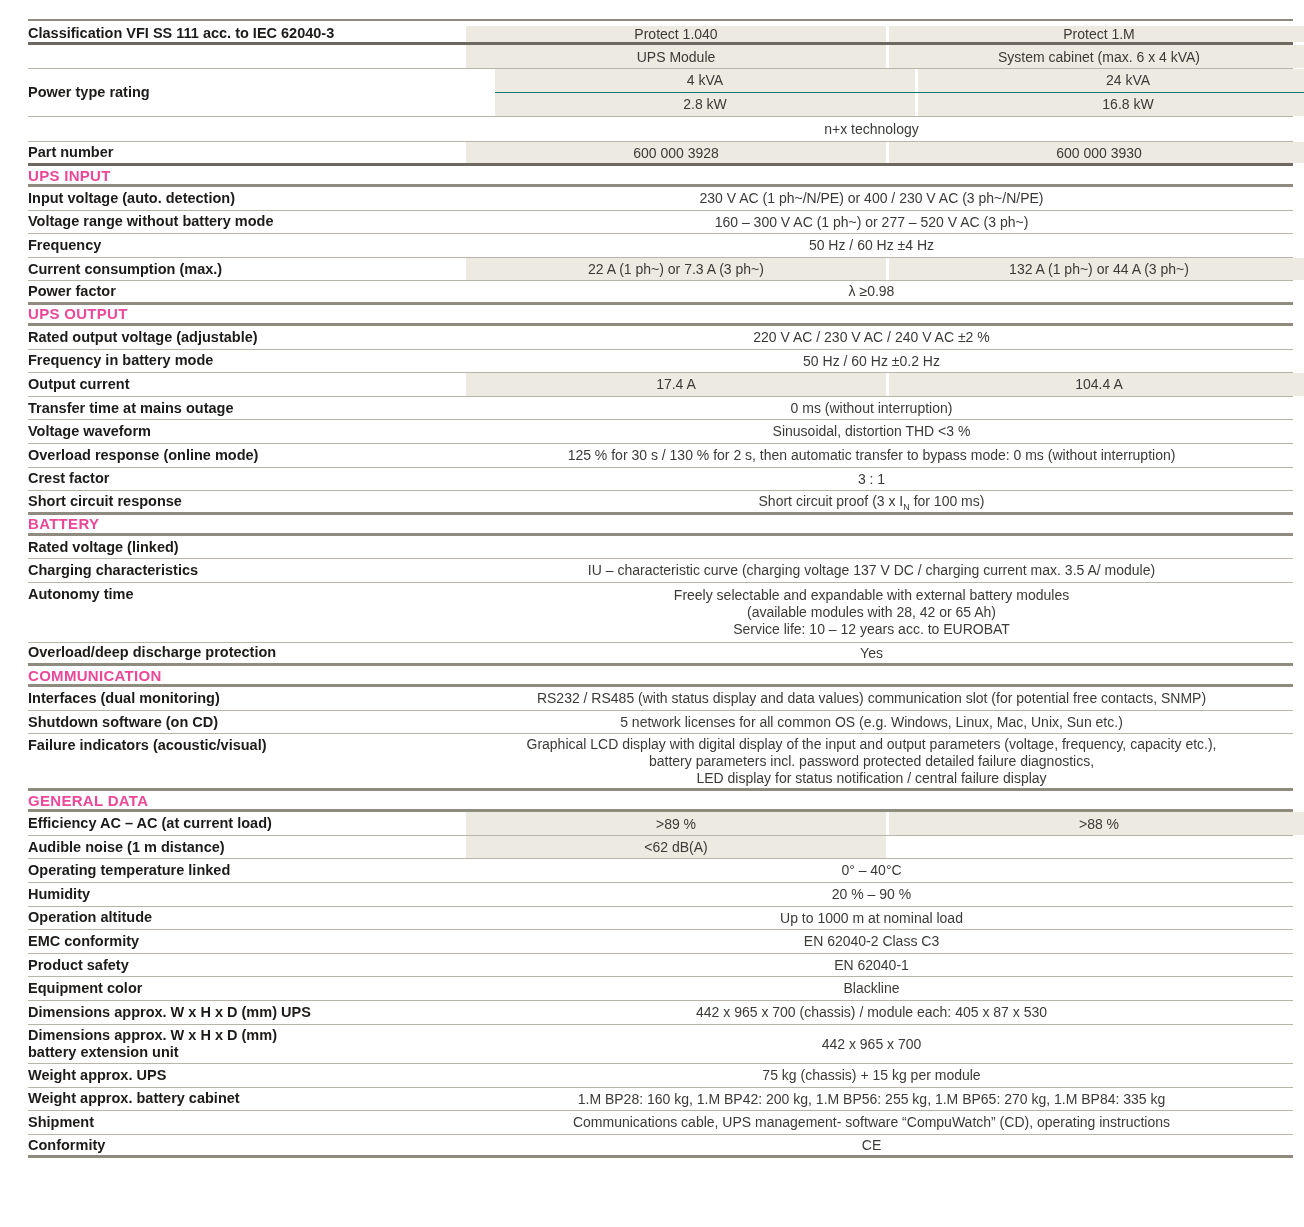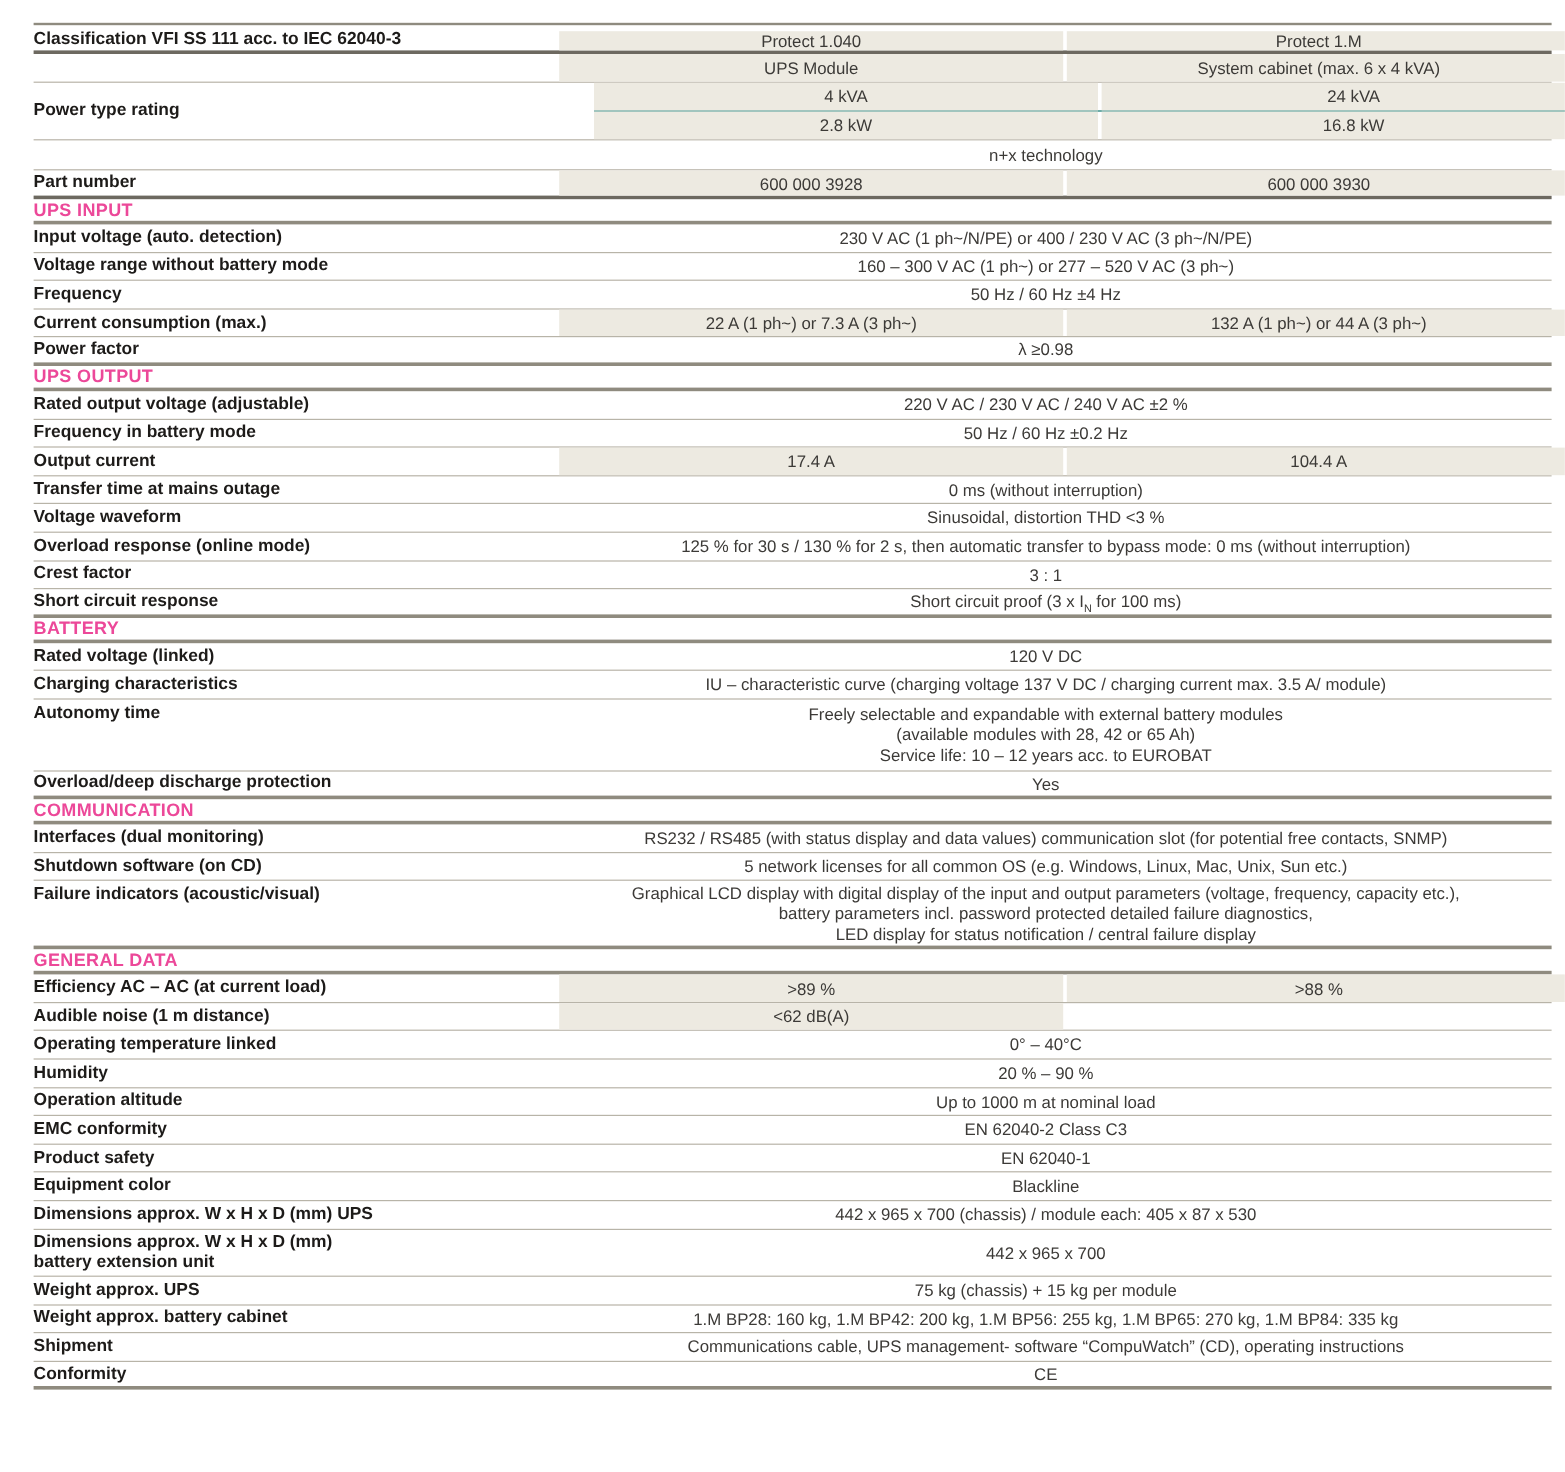--- a/index.html
+++ b/index.html
@@ -226,23 +226,20 @@
           </div>
         </div>
         <div class="section">
           <div class="sec-title-row">
             <span class="sec-title">BATTERY</span>
           </div>
           <div class="row">
             <div class="label">
               <span>Rated voltage (linked)</span>
             </div>
-            <div class="valspan">
-              <span>120 V DC</span>
-            </div>
           </div>
           <div class="row">
             <div class="label">
               <span>Charging characteristics</span>
             </div>
             <div class="valspan">
               <span>IU – characteristic curve (charging voltage 137 V DC / charging current max. 3.5 A/ module)</span>
             </div>
           </div>
           <div class="row tall3">

